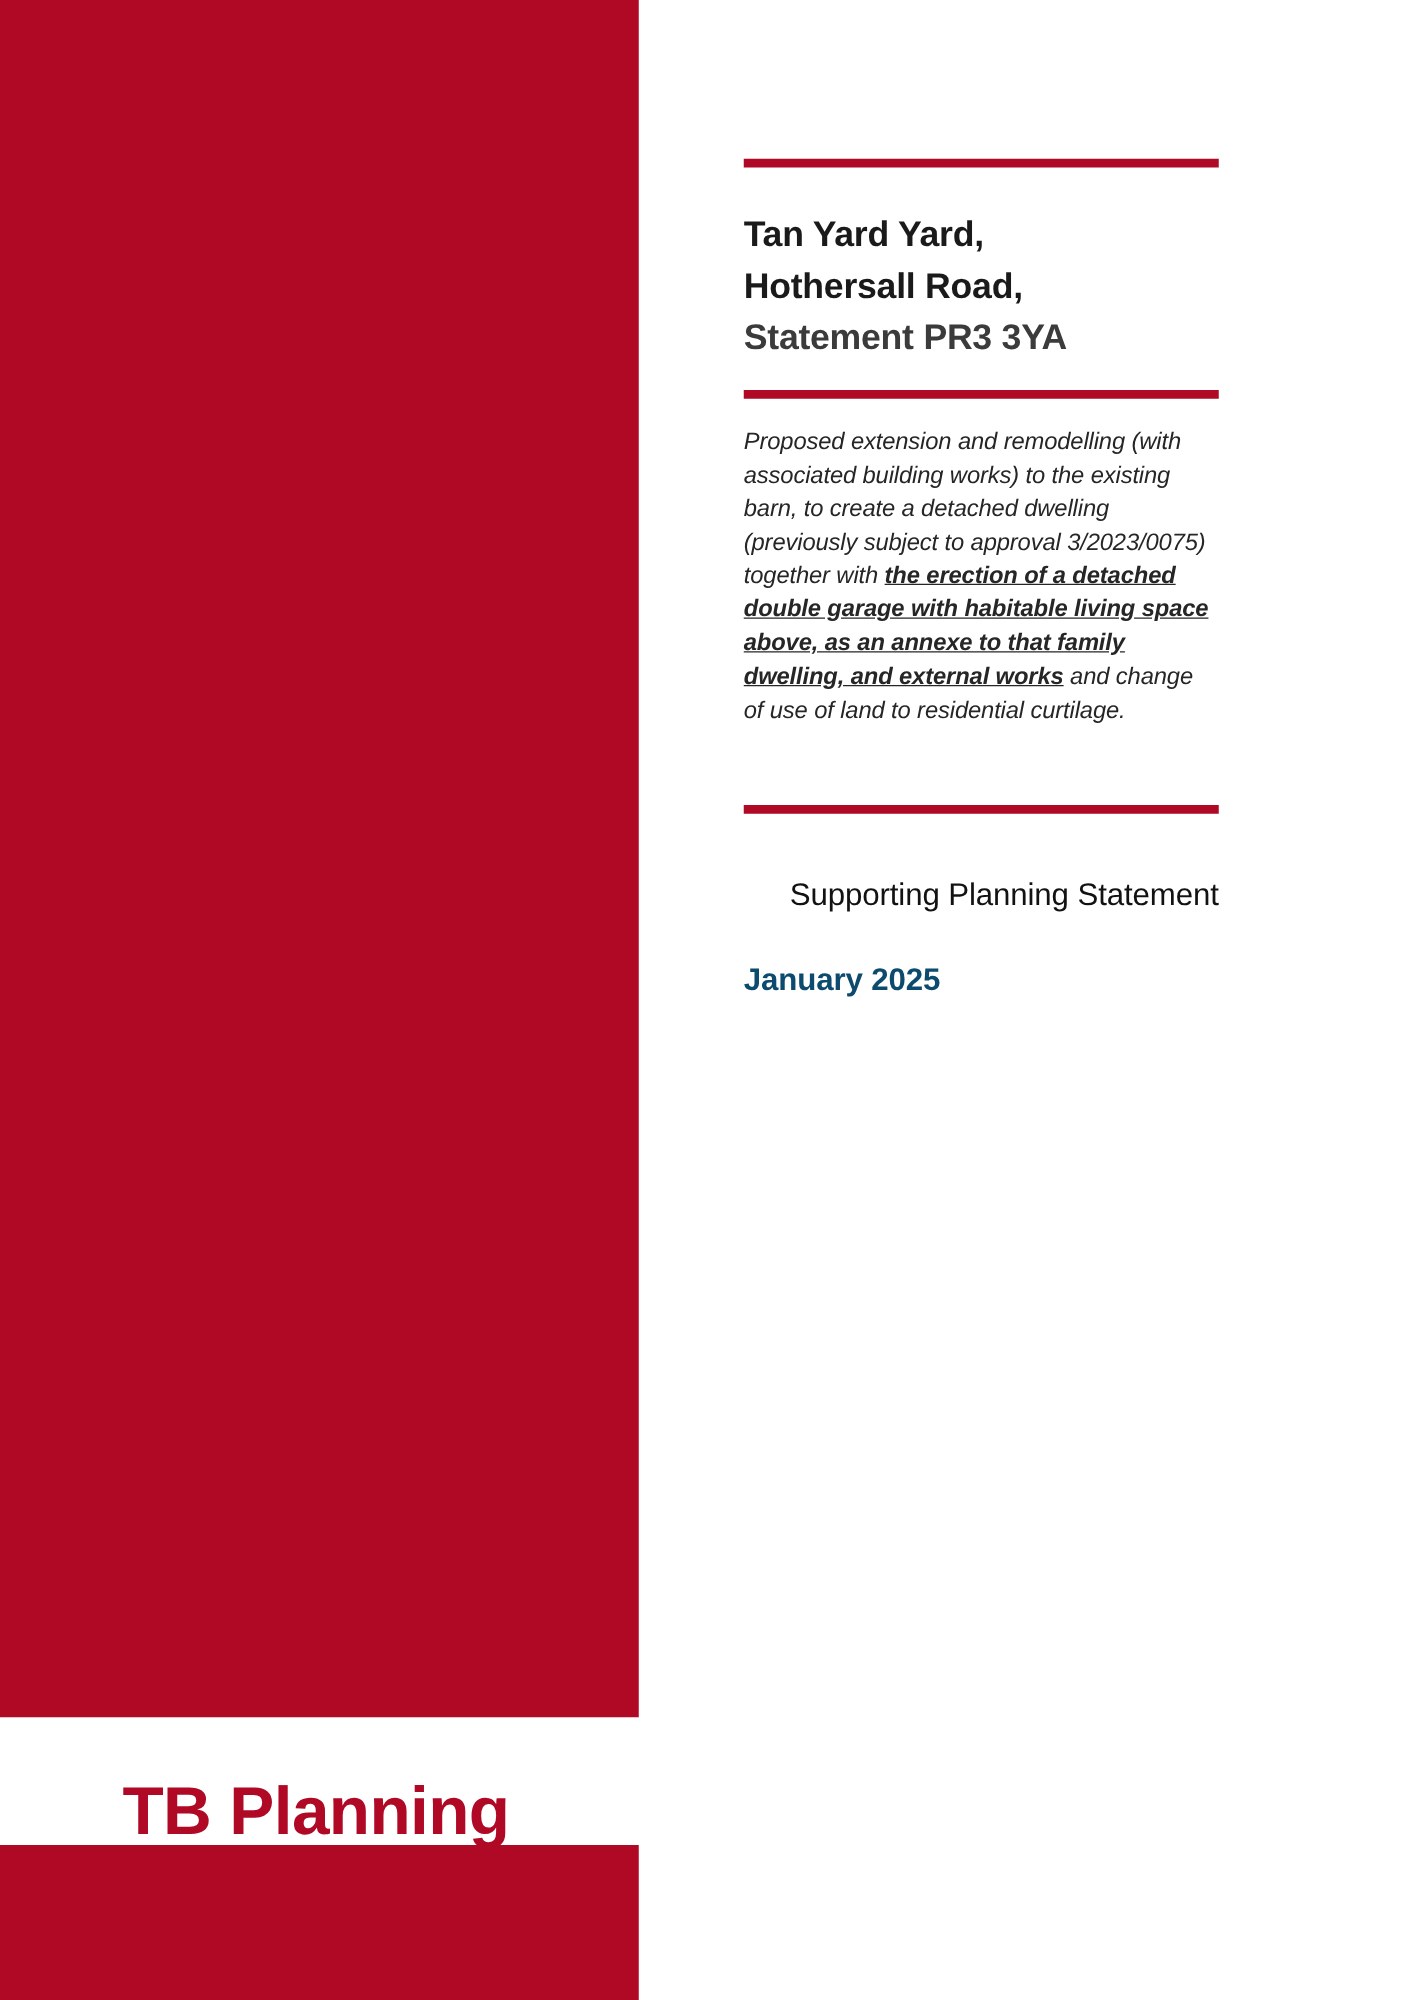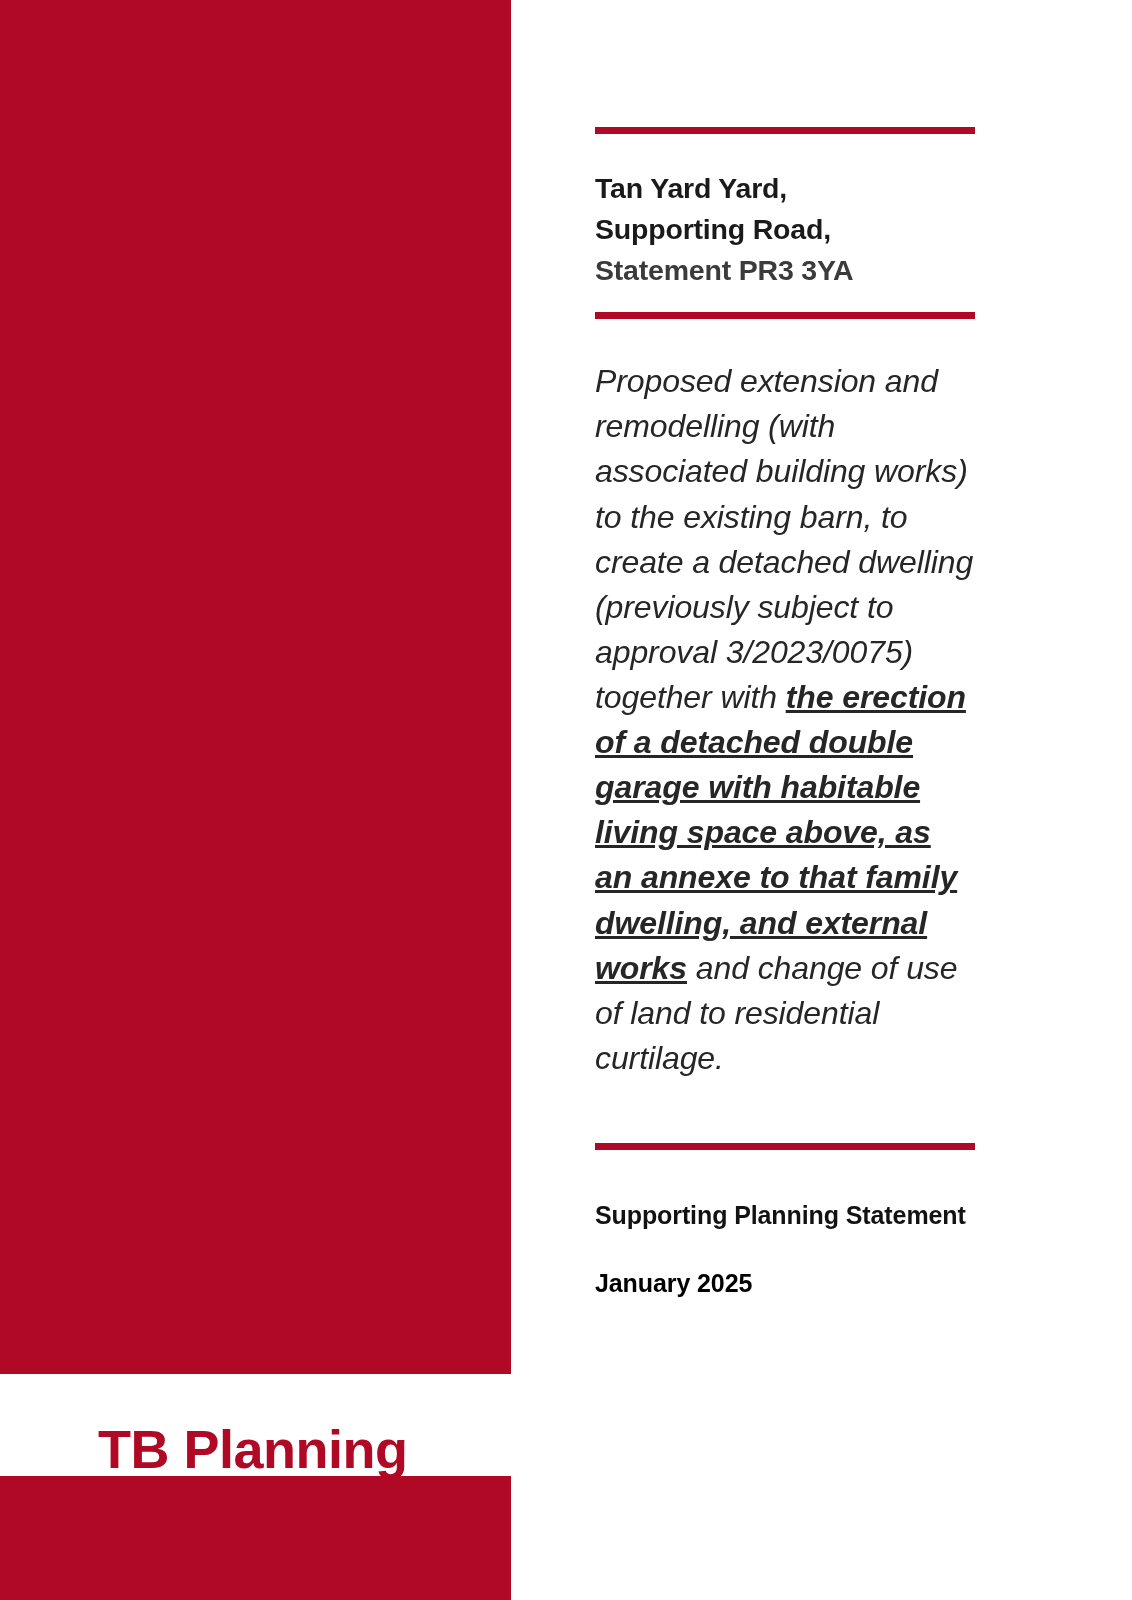--- a/index.html
+++ b/index.html
@@ -78,73 +78,74 @@
     font-weight: bold;
     color: #1a1a1a;
     line-height: 1.43;
     letter-spacing: -0.2px;
   }
   .title-line.muted {
     color: #3b3b3b;
   }
 
   .desc {
-    margin-top: 40px;
-    font-size: 32px;
+    margin-top: 22px;
+    font-size: 19px;
     font-style: italic;
     color: #262626;
     line-height: 1.41;
     letter-spacing: -0.1px;
   }
   .desc .emph {
     font-weight: bold;
     text-decoration: underline;
     font-style: italic;
   }
 
   .spacer-before-lowrule {
     height: 62px;
   }
 
   .meta {
     margin-top: 48px;
   }
   .meta-title {
     font-size: 25px;
-    font-weight: bold;
+    font-weight: normal;
     color: #121212;
     line-height: 1.38;
     letter-spacing: -0.1px;
+    text-align: right;
   }
   .meta-date {
     margin-top: 36px;
     font-size: 25px;
     font-weight: bold;
-    color: #000000;
+    color: #0c4a6e;
     letter-spacing: -0.1px;
   }
 </style>
 </head>
 <body>
 
 <div class="left-band"></div>
 
 <div class="logo-strip">
   <div class="logo-text">TB Planning</div>
 </div>
 
 <div class="left-band-lower"></div>
 
 <div class="content">
 
   <div class="rule rule-top"></div>
 
   <div class="title-block">
     <div class="title-line">Tan Yard Yard,</div>
-    <div class="title-line">Supporting Road,</div>
+    <div class="title-line">Hothersall Road,</div>
     <div class="title-line muted">Statement PR3 3YA</div>
   </div>
 
   <div class="rule rule-mid"></div>
 
   <div class="desc"><span>Proposed extension and remodelling (with associated building works) to the existing barn, to create a detached dwelling (previously subject to approval 3/2023/0075) together with </span><span class="emph">the erection of a detached double garage with habitable living space above, as an annexe to that family dwelling, and external works</span><span> and change of use of land to residential curtilage.</span></div>
 
   <div class="spacer-before-lowrule"></div>
 
   <div class="rule rule-low"></div>

